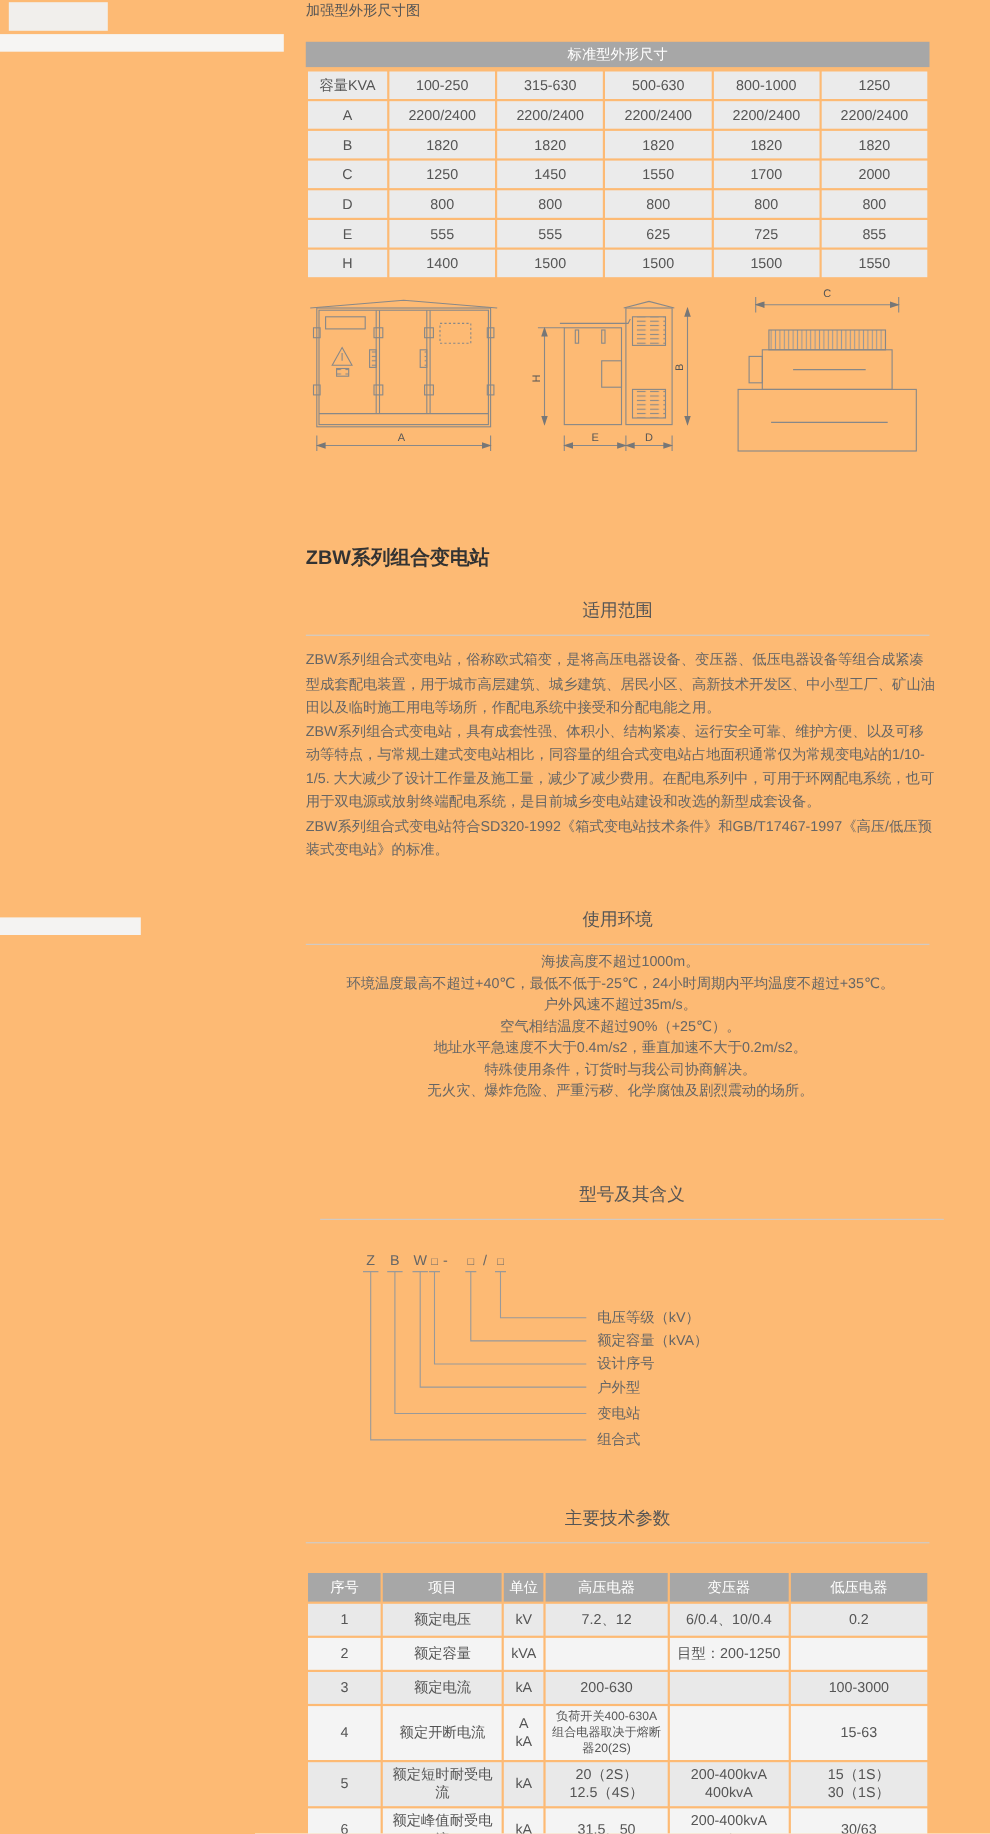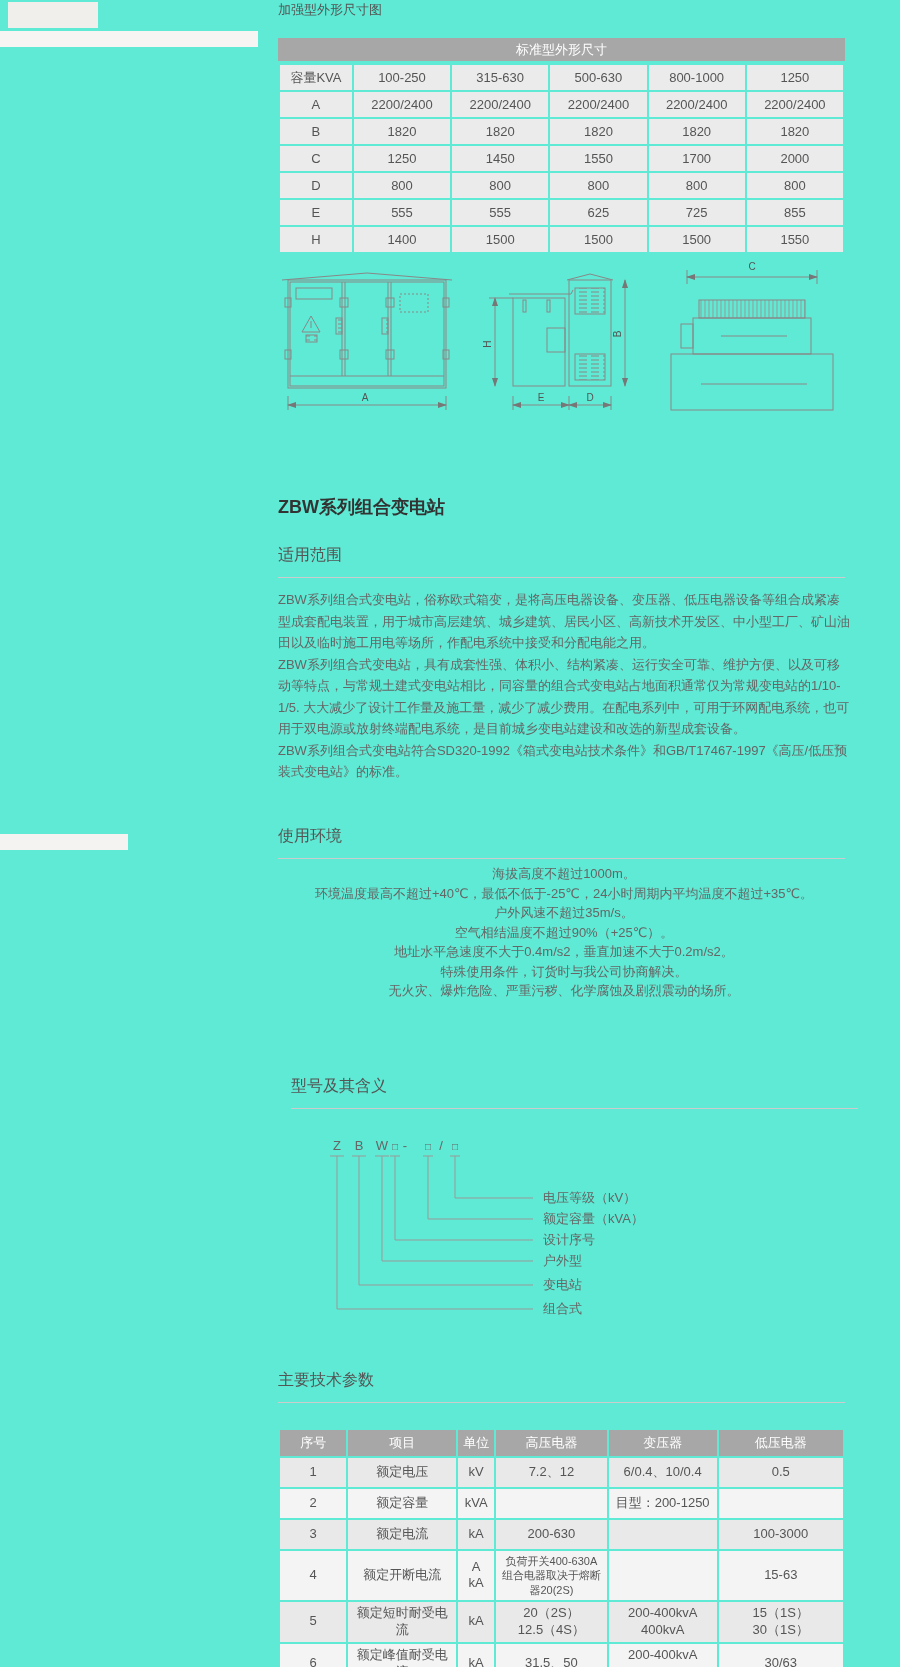--- a/index.html
+++ b/index.html
@@ -1,35 +1,35 @@
 <!DOCTYPE html>
 <html><head>
 <meta charset="utf-8">
 <style>
   html,body{margin:0;padding:0;background:#fff;}
-  #page{position:relative;width:900px;height:1667px;background:#5eead4;overflow:hidden;
+  #page{position:relative;width:900px;height:1667px;background:#fdba74;overflow:hidden;
         font-family:"Liberation Sans","DejaVu Sans",sans-serif;color:#666;}
   .abs{position:absolute;}
   .wm{position:absolute;}
   .top-title{left:278px;top:1px;font-size:13px;color:#555;}
   
   .dim-wrap{left:278px;top:38px;width:567px;}
   .t1-header{background:#a7a7a7;color:#fff;font-size:13px;text-align:center;
              height:23px;line-height:23px;margin-bottom:2px;}
   table.grid{width:100%;border-collapse:separate;border-spacing:2px;}
   table.grid td,table.grid th{background:#ebebeb;height:23px;text-align:center;
              font-size:13px;color:#555;font-weight:normal;padding:1px 2px;vertical-align:middle;}
   table.dim td:first-child{width:13%;}
   
   .drawings{left:278px;top:258px;width:567px;height:198px;display:flex;justify-content:space-between;align-items:flex-start;}
   .drawings svg{display:block;}
   .dimtxt{font-size:10px;fill:#555;font-family:"Liberation Sans",sans-serif;}
   
   .series-title{left:278px;top:495px;font-size:18px;font-weight:bold;color:#333;}
-  .sec{left:278px;width:567px;font-size:16px;color:#555;padding-bottom:11px;border-bottom:1px solid #ccc;}
+  .sec{left:278px;width:567px;font-size:16px;color:#555;padding-bottom:11px;border-bottom:1px solid #ccc;text-align:center;}
   .sec-scope{top:545px;} .sec-env{top:826px;} .sec-model{top:1076px;margin-left:13px;} .sec-params{top:1370px;}
   
   .scope-text{left:278px;top:589px;width:572px;font-size:13px;line-height:21.5px;color:#666;}
   .scope-text p{margin:0;}
   .env-list{left:278px;top:864px;width:572px;font-size:13px;line-height:19.5px;color:#666;text-align:center;}
   .env-list div{margin:0;}
   
   .model-wrap{left:278px;top:1120px;width:567px;height:210px;}
   .model-wrap text{font-size:13px;fill:#666;font-family:"Liberation Sans","DejaVu Sans",sans-serif;}
   .model-wrap .code{font-size:14px;fill:#555;}
@@ -282,21 +282,21 @@
             <th>低压电器</th>
           </tr>
         </thead>
       <tbody>
           <tr>
             <td>1</td>
             <td>额定电压</td>
             <td>kV</td>
             <td>7.2、12</td>
             <td>6/0.4、10/0.4</td>
-            <td>0.5</td>
+            <td>0.2</td>
           </tr>
           <tr>
             <td>2</td>
             <td>额定容量</td>
             <td>kVA</td>
             <td></td>
             <td>目型：200-1250</td>
             <td></td>
           </tr>
           <tr>

